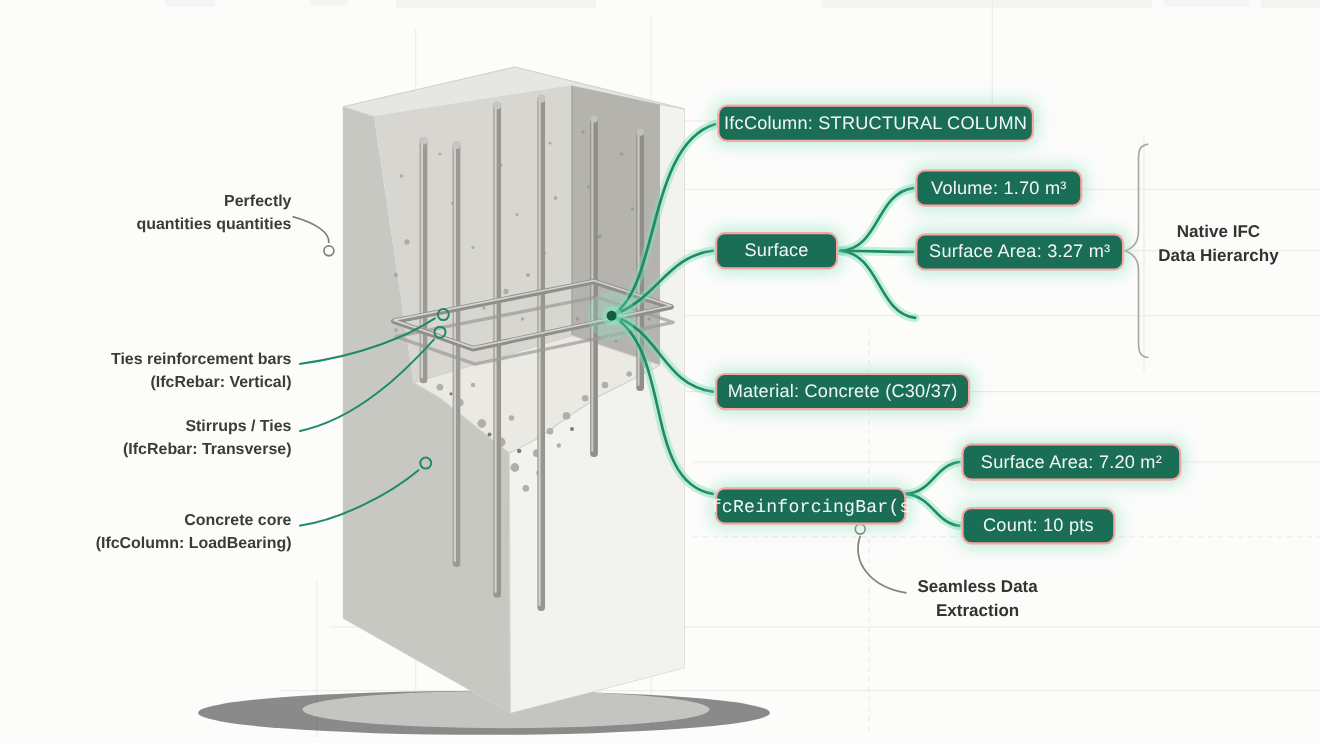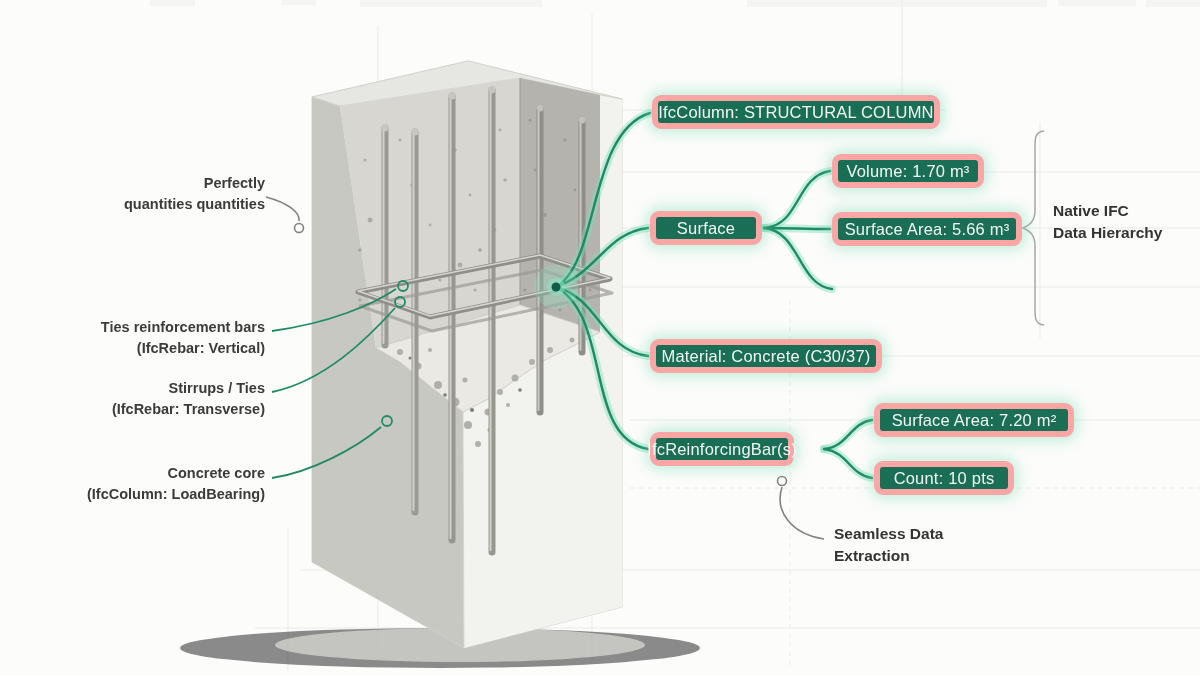--- a/index.html
+++ b/index.html
@@ -5,30 +5,30 @@
   html,body{margin:0;padding:0;background:#fcfcfb;}
   #stage{
     position:relative;width:1200px;height:675px;overflow:hidden;
     background:#fcfcfb;font-family:"Liberation Sans",sans-serif;
   }
   #scene{position:absolute;left:0;top:0;}
   .art{position:absolute;top:0;background:#f4f4f3;}
   .node{
     position:absolute;height:34px;box-sizing:border-box;
     display:flex;align-items:center;justify-content:center;
-    background:#1a6e56;border:6px solid #fca5a5;border-radius:9px;
+    background:#1a6e56;border:2px solid #fca5a5;border-radius:9px;
     color:#f2f7f4;font-size:16.5px;letter-spacing:.2px;white-space:nowrap;
     box-shadow:0 0 14px 3px rgba(126,224,184,.5);
   }
   .lbl{
     position:absolute;color:#3b3b38;font-size:14.5px;font-weight:600;
     line-height:1.42;white-space:pre-line;
   }
   .lbl.right{text-align:right;}
-  .lbl.ann{font-size:15.5px;color:#333331;}
+  .lbl.ann{font-size:15.5px;color:#333331;text-align:center;}
 </style>
 </head>
 <body>
 
 <div id="stage">
 
   <div class="art" style="left:150px;width:45px;height:6px;"></div>
   <div class="art" style="left:282px;width:34px;height:5px;"></div>
   <div class="art" style="left:360px;width:182px;height:7px;"></div>
   <div class="art" style="left:747px;width:300px;height:7px;"></div>
@@ -218,23 +218,23 @@
       <path d="M782,487 C774,512 792,534 824,539" stroke="#83837d" stroke-width="1.6"></path>
       <circle cx="782" cy="481" r="4.5" fill="#fdfdfc" stroke="#83837d" stroke-width="1.6"></circle>
     </g>
 
     <path fill="none" stroke="#a8a7a2" stroke-width="1.5" d="M1044,131 C1034,132 1035,140 1035,150 L1035,210 C1035,221 1030,225 1023,228 C1030,231 1035,235 1035,246 L1035,306 C1035,316 1034,324 1044,325"></path>
   </svg>
 
   <div class="node" style="left:652px;top:95px;width:288px;">IfcColumn: STRUCTURAL COLUMN</div>
   <div class="node" style="left:650px;top:211px;width:112px;">Surface</div>
   <div class="node" style="left:832px;top:154px;width:152px;">Volume: 1.70 m³</div>
-  <div class="node" style="left:832px;top:212px;width:190px;">Surface Area: 5.66 m³</div>
+  <div class="node" style="left:832px;top:212px;width:190px;">Surface Area: 3.27 m³</div>
   <div class="node" style="left:650px;top:339px;width:232px;">Material: Concrete (C30/37)</div>
-  <div class="node" style="left:650px;top:432px;width:144px;">IfcReinforcingBar(s)</div>
+  <div class="node" style="left:650px;top:443px;width:174px;font-family:Liberation Mono, monospace;">IfcReinforcingBar(s)</div>
   <div class="node" style="left:874px;top:403px;width:200px;">Surface Area: 7.20 m²</div>
   <div class="node" style="left:874px;top:461px;width:140px;">Count: 10 pts</div>
 
   <div class="lbl right" style="right:935px;top:173px;">Perfectly
 quantities quantities</div>
   <div class="lbl right" style="right:935px;top:317px;">Ties reinforcement bars
 (IfcRebar: Vertical)</div>
   <div class="lbl right" style="right:935px;top:378px;">Stirrups / Ties
 (IfcRebar: Transverse)</div>
   <div class="lbl right" style="right:935px;top:463px;margin-left:18px;">Concrete core

